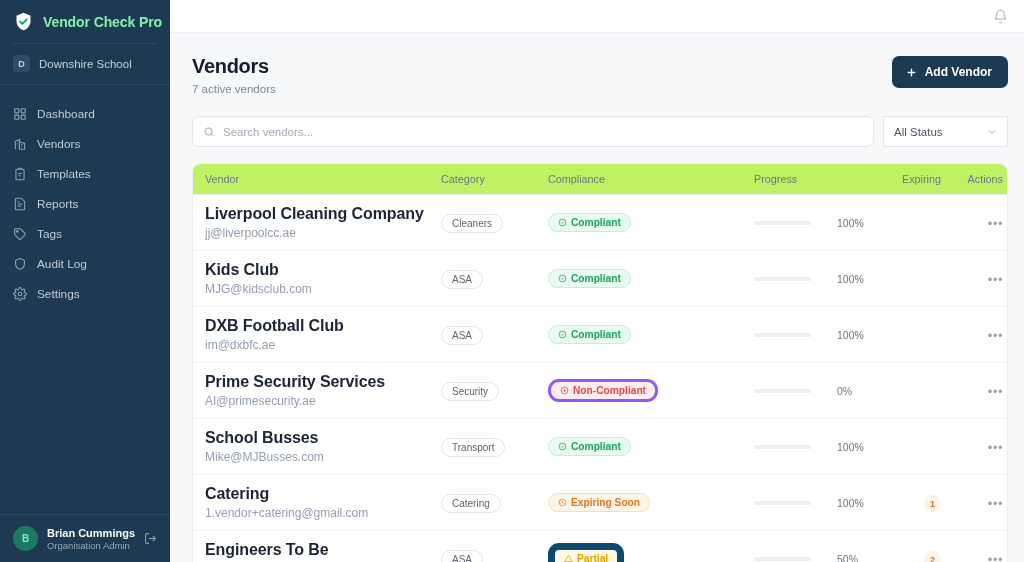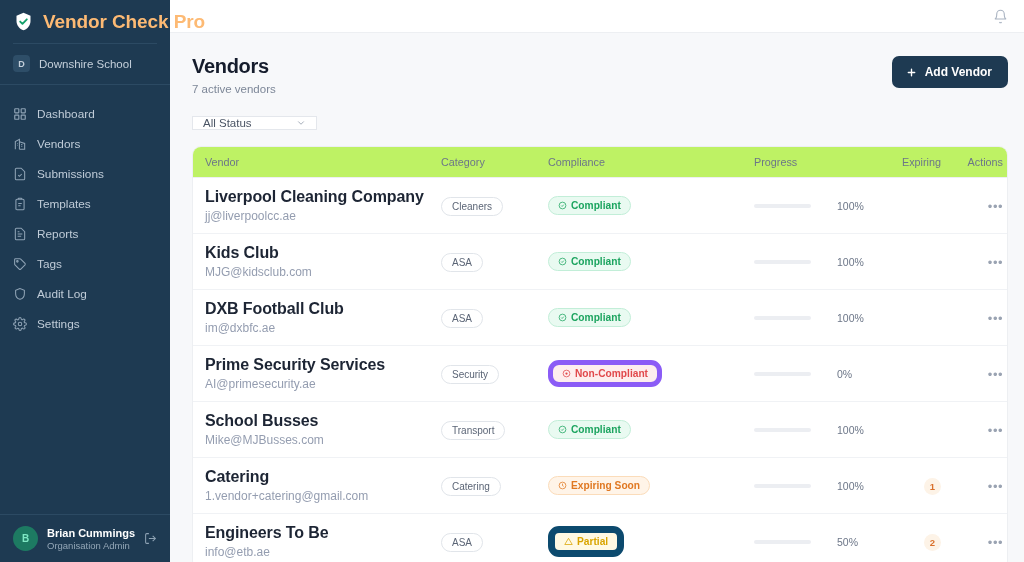--- a/index.html
+++ b/index.html
@@ -19,21 +19,21 @@
     flex-shrink: 0;
     position: relative;
   }
   .brand {
     display: flex; align-items: center; gap: 9px;
     padding: 14px 14px 14px 13px;
     height: 43px;
   }
   .brand-logo { width: 21px; height: 21px; flex-shrink: 0; display:block; }
   .brand-title {
-    color: #fdba74; font-size: 19px; font-weight: bold;
+    color: #86efac; font-size: 14px; font-weight: bold;
     letter-spacing: -0.1px; white-space: nowrap;
   }
   .brand-divider { height: 1px; background: #2c4a63; margin: 0 13px; }
 
   .org {
     display: flex; align-items: center; gap: 9px;
     padding: 11px 13px 12px 13px;
   }
   .org-badge {
     width: 17px; height: 17px; border-radius: 4px;
@@ -110,21 +110,21 @@
   }
   .search-icon { width: 12px; height: 12px; color: #a6aebb; flex-shrink:0; display:block; }
   .search-input {
     border: none; outline: none; background: transparent;
     font-size: 11.5px; color: #333c4d; margin-left: 8px; width: 100%;
     font-family: "Liberation Sans", sans-serif;
   }
   .search-input::placeholder { color: #a2aab7; }
 
   .select-wrap {
-    width: 125px; height: 14px;
+    width: 125px; height: 31px;
     background: #ffffff; border: 1px solid #e4e7ec; border-radius: 0;
     display: flex; align-items: center; justify-content: space-between;
     padding: 0 10px; cursor: pointer;
   }
   .select-label { font-size: 11.5px; color: #4a5464; }
   .chev-icon { width: 10px; height: 10px; color: #a2aab7; display:block; }
 
   
   .table-card {
     margin-top: 16px; margin-right: 8px;
@@ -160,21 +160,21 @@
     background: #ffffff;
   }
 
   .badge {
     display: inline-flex; align-items: center; gap: 4px;
     border-radius: 11px; padding: 3px 9px;
     font-size: 10.2px; font-weight: bold;
   }
   .badge svg { width: 9px; height: 9px; display:block; }
   .badge-compliant { background: #e9faf1; border: 1px solid #c2eed8; color: #1ca45f; }
-  .badge-noncompliant { background: #fdeeee; border: 5px solid #8b5cf6; color: #e1484b; }
+  .badge-noncompliant { background: #fdeeee; border: 3px solid #8b5cf6; color: #e1484b; }
   .badge-expiring { background: #fff4e8; border: 1px solid #fbdcba; color: #e07822; }
   .badge-partial { background: #fff9e3; border: 7px solid #0c4a6e; color: #d9a400; }
 
   .prog-wrap { display: flex; align-items: center; gap: 26px; }
   .prog-track { width: 57px; height: 4px; border-radius: 3px; background: #eceef2; overflow: hidden; }
   .prog-fill { height: 100%; border-radius: 3px; }
   .prog-pct { font-size: 10.5px; color: #6c7688; }
 
   .exp-cell { text-align: right; }
   .exp-badge {
@@ -231,29 +231,20 @@
         <span>
           <svg class="nav-icon" viewBox="0 0 24 24" fill="none" stroke="currentColor" stroke-width="1.8">
             <path d="M4 21V8l7-4v17"></path>
               <path d="M11 21h9V11l-9-3"></path>
             <path d="M7 11h1M7 14h1M14 13h2M14 16h2"></path>
           </svg>
         </span>
         <span class="nav-label">Vendors</span>
       </div>
 
-      <div class="nav-item">
-        <span>
-          <svg class="nav-icon" viewBox="0 0 24 24" fill="none" stroke="currentColor" stroke-width="1.8">
-            <path d="M14 2H6a2 2 0 0 0-2 2v16a2 2 0 0 0 2 2h12a2 2 0 0 0 2-2V8l-6-6z"></path>
-            <path d="M9 14l2 2 4-4"></path>
-          </svg>
-        </span>
-        <span class="nav-label">Submissions</span>
-      </div>
 
       <div class="nav-item">
         <span>
           <svg class="nav-icon" viewBox="0 0 24 24" fill="none" stroke="currentColor" stroke-width="1.8">
             <rect x="5" y="4" width="14" height="18" rx="2"></rect>
             <path d="M9 4V2.8a.8.8 0 0 1 .8-.8h4.4a.8.8 0 0 1 .8.8V4"></path>
             <path d="M9 11h6M9 15h4"></path>
           </svg>
         </span>
         <span class="nav-label">Templates</span>
@@ -337,20 +328,29 @@
           <span>
             <svg class="plus-icon" viewBox="0 0 24 24" fill="none" stroke="#ffffff" stroke-width="3" stroke-linecap="round">
               <path d="M12 5v14M5 12h14"></path>
             </svg>
           </span>
           <span>Add Vendor</span>
         </button>
       </div>
 
       <div class="filters">
+        <div class="search-wrap">
+          <span>
+            <svg class="search-icon" viewBox="0 0 24 24" fill="none" stroke="currentColor" stroke-width="2.1">
+              <circle cx="11" cy="11" r="7"></circle>
+                <path d="M20 20l-3.6-3.6"></path>
+            </svg>
+          </span>
+          <input class="search-input" type="text" placeholder="Search vendors..." style="">
+        </div>
 
         <div class="select-wrap">
           <span class="select-label">All Status</span>
           <span>
             <svg class="chev-icon" viewBox="0 0 24 24" fill="none" stroke="currentColor" stroke-width="2.3" stroke-linecap="round">
               <path d="M6 9l6 6 6-6"></path>
             </svg>
           </span>
         </div>
 

